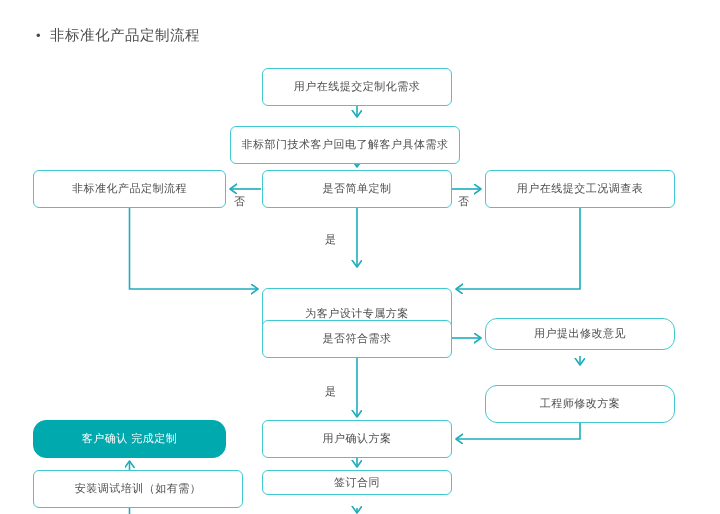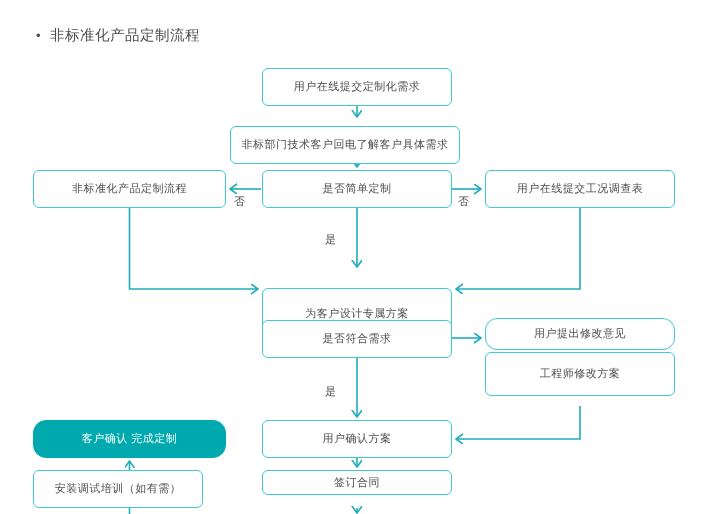--- a/index.html
+++ b/index.html
@@ -96,24 +96,24 @@
   </svg>
 
   <div class="node" style="left:262px; top:68px;  width:190px; height:38px;">用户在线提交定制化需求</div>
   <div class="node" style="left:230px; top:126px; width:230px; height:38px;">非标部门技术客户回电了解客户具体需求</div>
   <div class="node" style="left:33px;  top:170px; width:193px; height:38px;">非标准化产品定制流程</div>
   <div class="node" style="left:262px; top:170px; width:190px; height:38px;">是否简单定制</div>
   <div class="node" style="left:485px; top:170px; width:190px; height:38px;">用户在线提交工况调查表</div>
   <div class="node" style="left:262px; top:288px; width:190px; height:52px;">为客户设计专属方案</div>
   <div class="node" style="left:262px; top:320px; width:190px; height:38px;">是否符合需求</div>
   <div class="node" style="left:485px; top:318px; width:190px; height:32px;border-radius:12px;">用户提出修改意见</div>
-  <div class="node" style="left:485px; top:352px; width:190px; height:44px;">工程师修改方案</div>
+  <div class="node" style="left:485px; top:385px; width:190px; height:38px;border-radius:12px;">工程师修改方案</div>
   <div class="node" style="left:262px; top:420px; width:190px; height:38px;">用户确认方案</div>
   <div class="node filled" style="left:33px; top:420px; width:193px; height:38px;">客户确认 完成定制</div>
-  <div class="node" style="left:33px;  top:470px; width:170px; height:38px;">安装调试培训（如有需）</div>
+  <div class="node" style="left:33px;  top:470px; width:210px; height:38px;">安装调试培训（如有需）</div>
   <div class="node" style="left:262px; top:470px; width:190px; height:25px;">签订合同</div>
 
   <span class="edge-label" style="left:234px; top:194px;">否</span>
   <span class="edge-label" style="left:458px; top:194px;">否</span>
   <span class="edge-label" style="left:325px; top:232px;">是</span>
   <span class="edge-label" style="left:325px; top:384px;">是</span>
 
 </div>
 
 </body></html>

